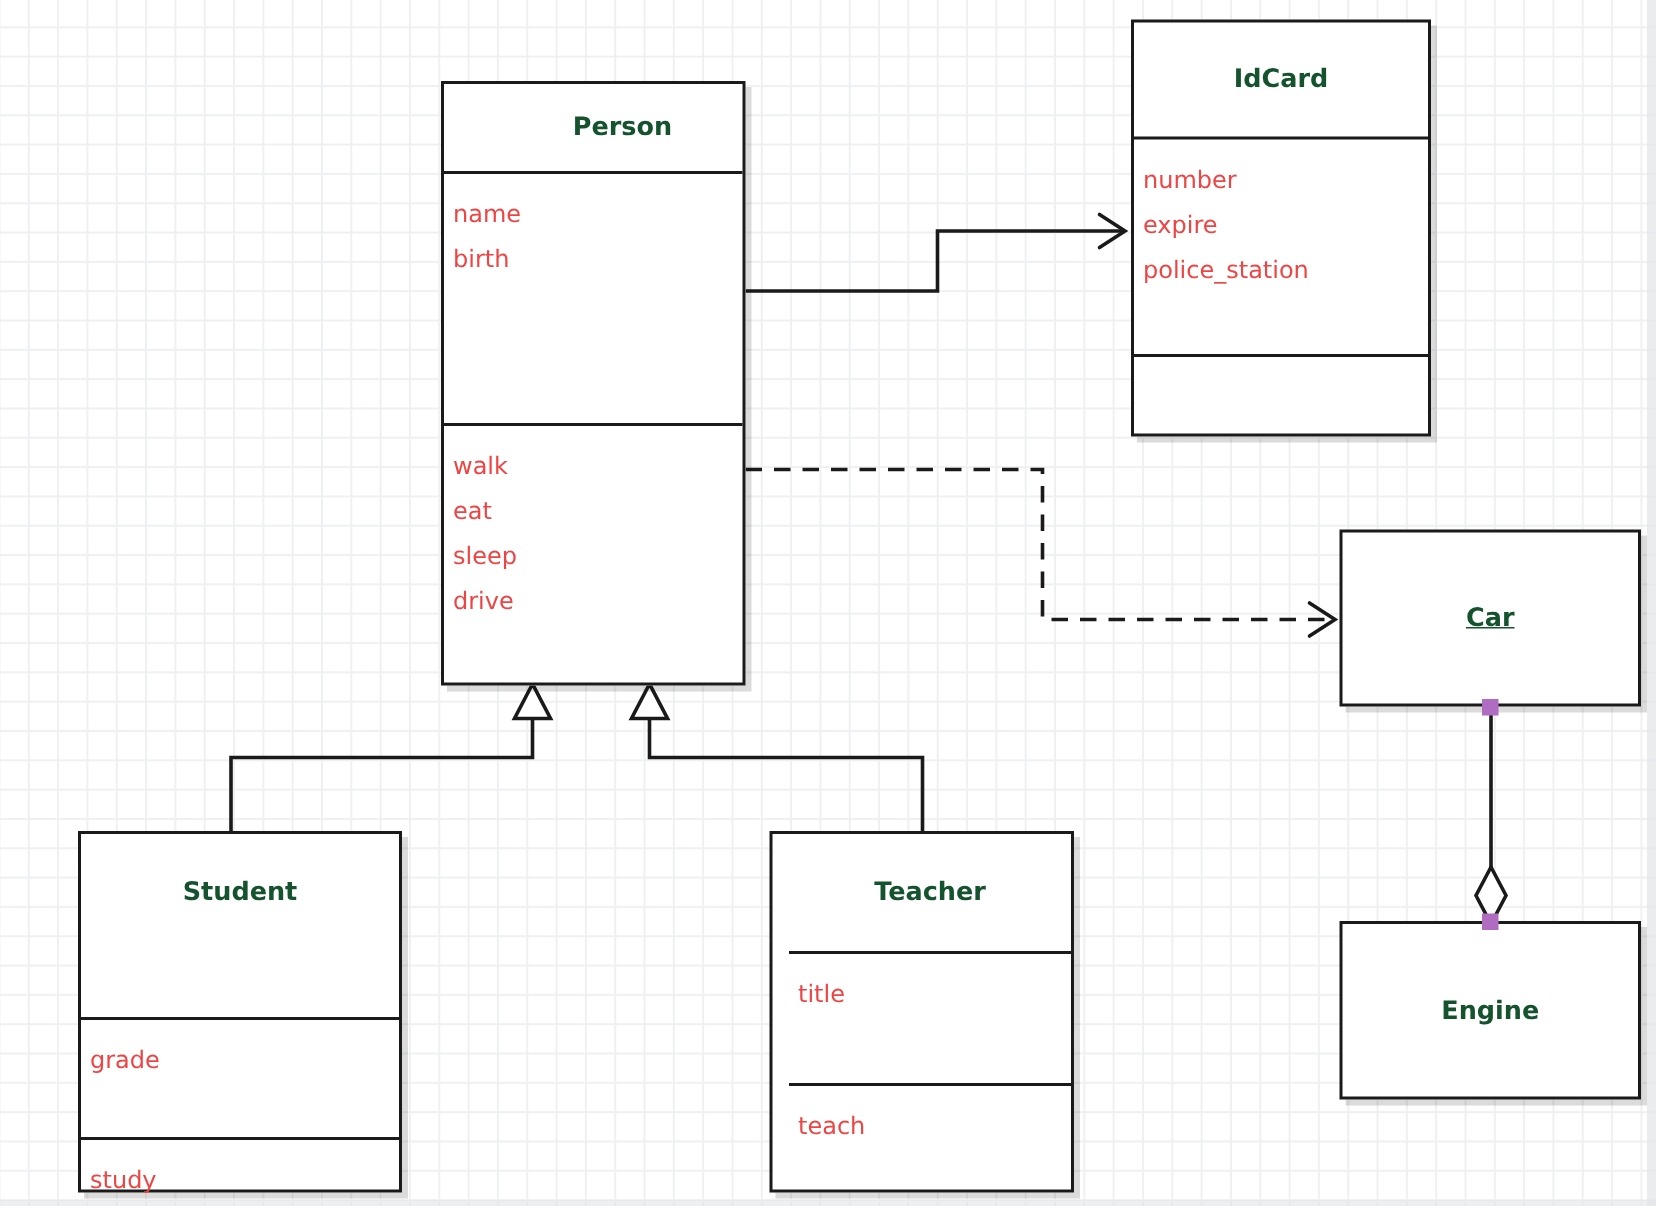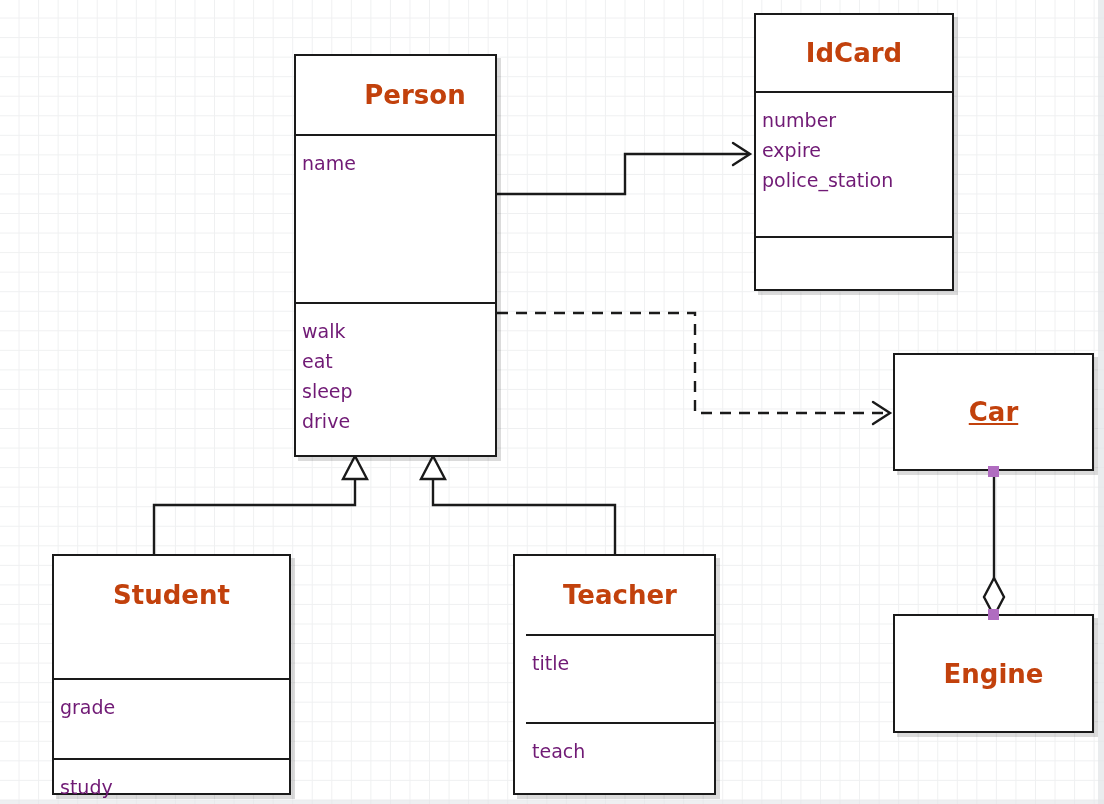--- a/index.html
+++ b/index.html
@@ -48,36 +48,36 @@
     position: absolute;
     background: #ffffff;
     border: 2px solid #1a1a1a;
     box-sizing: border-box;
     box-shadow: 4px 4px 0 0 rgba(0,0,0,0.14);
     z-index: 5;
   }
   .uml-title {
     text-align: center;
     font-weight: bold;
-    font-size: 26px;
-    color: #c2410c;
+    font-size: 17px;
+    color: #14532d;
     display: flex;
     align-items: center;
     justify-content: center;
     box-sizing: border-box;
   }
   .uml-compartment {
     border-top: 2px solid #1a1a1a;
     box-sizing: border-box;
     padding: 12px 0 0 6px;
   }
   .uml-member {
-    font-size: 19px;
+    font-size: 16px;
     line-height: 30px;
-    color: #701a75;
+    color: #ef4444;
     white-space: nowrap;
   }
 
   
   svg.edges {
     position: absolute;
     left: 0;
     top: 0;
     width: 1104px;
     height: 804px;
@@ -134,23 +134,24 @@
     <g>
       <path d="M 994 471 L 994 580" fill="none" stroke="#1a1a1a" stroke-width="2.4"></path>
       <polygon points="994,578 1004,597 994,616 984,597" fill="#ffffff" stroke="#1a1a1a" stroke-width="2.4" stroke-linejoin="miter"></polygon>
     </g>
   </svg>
 
   <div class="handle" style="left:988px; top:466px;"></div>
   <div class="handle" style="left:988px; top:609px;"></div>
 
   <div class="uml-class" style="left:294px; top:54px; width:203px; height:403px;">
-    <div class="uml-title" style="height:78px;padding-left:39px;">Person</div>
+    <div class="uml-title" style="height:58px;padding-left:39px;">Person</div>
     <div class="uml-compartment" style="height:156px;">
       <div class="uml-member">name</div>
+      <div class="uml-member">birth</div>
     </div>
     <div class="uml-compartment" style="height:133px;margin-top:12px;">
       <div class="uml-member">walk</div>
       <div class="uml-member">eat</div>
       <div class="uml-member">sleep</div>
       <div class="uml-member">drive</div>
     </div>
   </div>
 
   <div class="uml-class" style="left:754px; top:13px; width:200px; height:278px;">
@@ -164,21 +165,21 @@
   </div>
 
   <div class="uml-class" style="left:893px; top:353px; width:201px; height:118px;">
     <div class="uml-title" style="height:114px;text-decoration:underline;">Car</div>
   </div>
 
   <div class="uml-class" style="left:893px; top:614px; width:201px; height:119px;">
     <div class="uml-title" style="height:115px;">Engine</div>
   </div>
 
-  <div class="uml-class" style="left:52px; top:554px; width:239px; height:241px;">
+  <div class="uml-class" style="left:52px; top:554px; width:216px; height:241px;">
     <div class="uml-title" style="height:78px;">Student</div>
     <div class="uml-compartment" style="height:80px;margin-top:44px;">
       <div class="uml-member">grade</div>
     </div>
     <div class="uml-compartment" style="height:79px;">
       <div class="uml-member">study</div>
     </div>
   </div>
 
   <div class="uml-class" style="left:513px; top:554px; width:203px; height:241px;padding-left:11px;">

